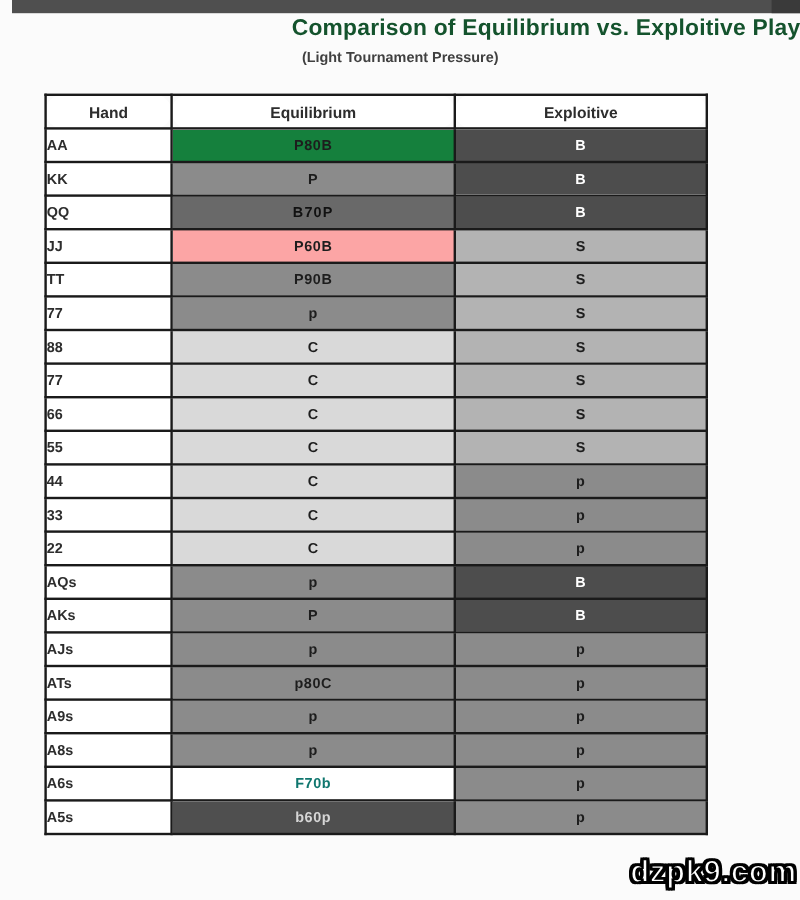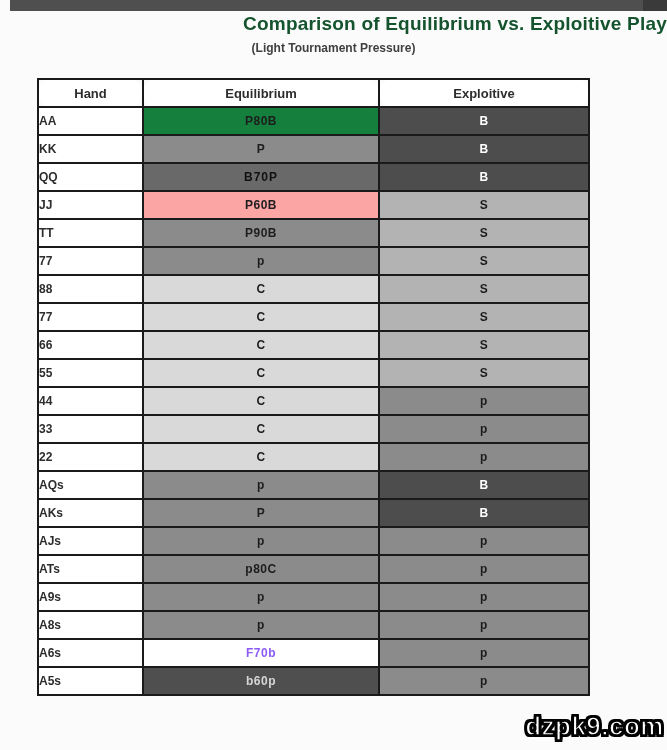--- a/index.html
+++ b/index.html
@@ -197,21 +197,21 @@
         <td class="value-cell" style="background-color: rgb(139, 139, 139); color: rgb(29, 29, 29);">p</td>
         <td class="value-cell" style="background-color: rgb(139, 139, 139); color: rgb(29, 29, 29);">p</td>
       </tr>
       <tr>
         <td class="hand-cell">A8s</td>
         <td class="value-cell" style="background-color: rgb(139, 139, 139); color: rgb(29, 29, 29);">p</td>
         <td class="value-cell" style="background-color: rgb(139, 139, 139); color: rgb(29, 29, 29);">p</td>
       </tr>
       <tr>
         <td class="hand-cell">A6s</td>
-        <td class="value-cell" style="background-color: rgb(255, 255, 255); color: #8b5cf6;">F70b</td>
+        <td class="value-cell" style="background-color: rgb(255, 255, 255); color: #0f766e;">F70b</td>
         <td class="value-cell" style="background-color: rgb(139, 139, 139); color: rgb(29, 29, 29);">p</td>
       </tr>
       <tr>
         <td class="hand-cell">A5s</td>
         <td class="value-cell" style="background-color: rgb(79, 79, 79); color: rgb(214, 214, 214);">b60p</td>
         <td class="value-cell" style="background-color: rgb(139, 139, 139); color: rgb(29, 29, 29);">p</td>
       </tr>
     </tbody>
 </table>
 

